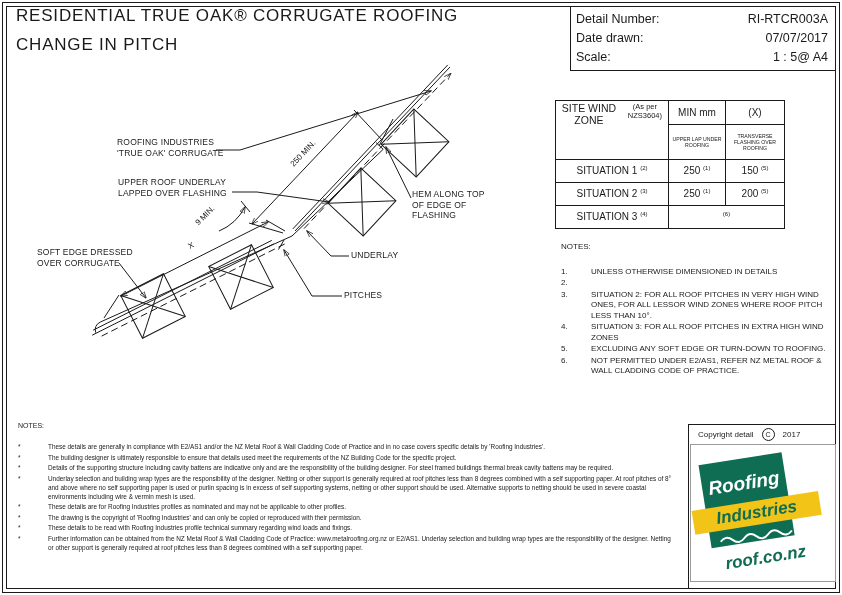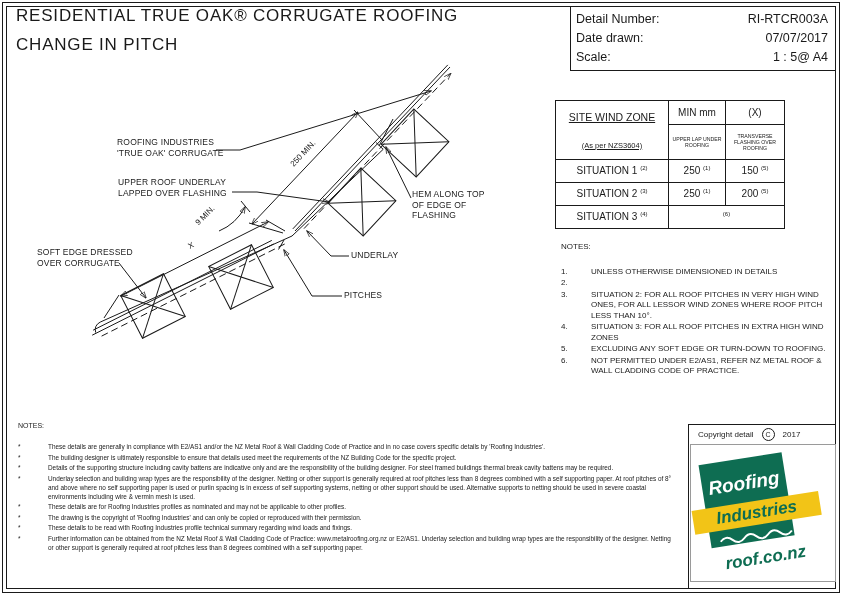--- a/index.html
+++ b/index.html
@@ -22,21 +22,21 @@
   .info .val{white-space:nowrap;}
 
   
   .wind{position:absolute;left:555px;top:100px;border-collapse:collapse;}
   .wind td{border:1px solid #1a1a1a;text-align:center;vertical-align:middle;padding:0;}
   .wind .c1{width:112px;} .wind .c2{width:56px;} .wind .c3{width:58px;}
   .wind .hdr{font-size:10px;height:23px;}
   .wind .sub{font-size:5.2px;line-height:6px;height:34px;text-transform:uppercase;}
   .wind .cell{font-size:10px;height:22px;}
   .wind sup{font-size:6px;}
-  .wind .zone-head{display:flex;flex-direction:column;justify-content:space-around;height:57px;text-decoration:underline;}
+  .wind .zone-head{display:flex;justify-content:space-around;height:57px;}
   .wind .zone-head .zh1{font-size:10.5px;}
   .wind .zone-head .zh2{font-size:7.5px;}
 
   
   .rnotes{position:absolute;left:561px;top:242px;width:272px;font-size:8px;line-height:10.5px;}
   .rnotes .head{margin-bottom:14px;}
   .rnotes .note{display:flex;margin-bottom:1px;}
   .rnotes .num{width:30px;flex:0 0 30px;}
   .rnotes .txt{flex:1;}
 

